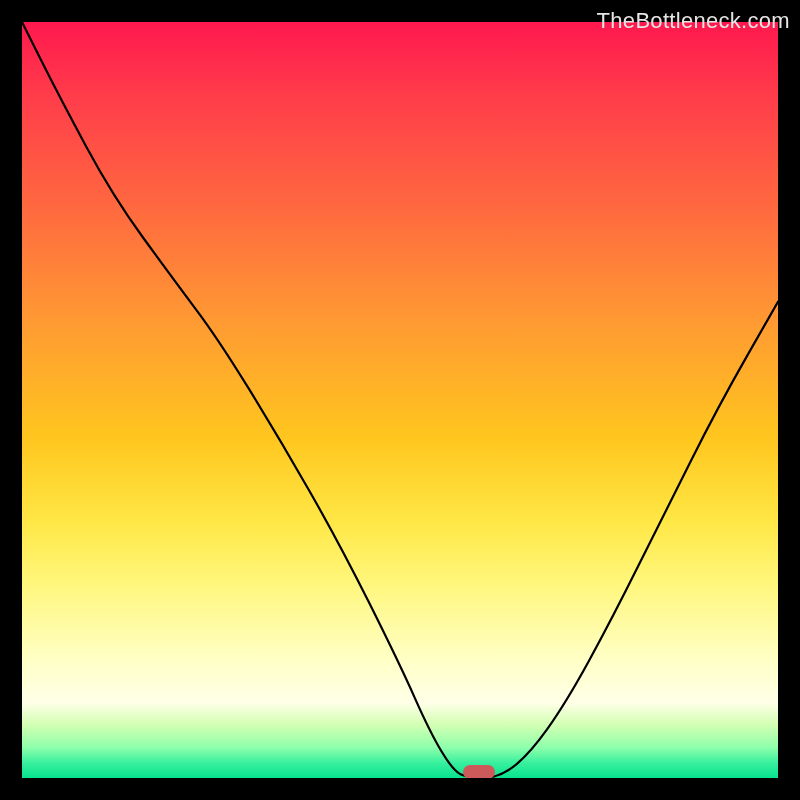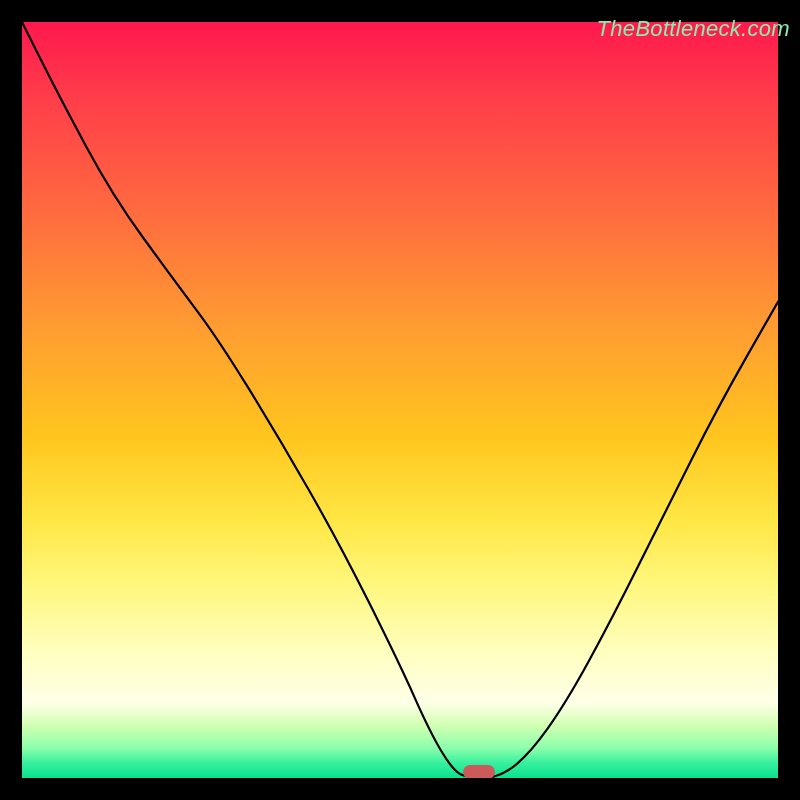--- a/index.html
+++ b/index.html
@@ -12,28 +12,27 @@
     font-family: Arial, Helvetica, sans-serif;
   }
   .frame {
     position: relative;
     width: 800px;
     height: 800px;
     background: #000;
   }
   .watermark {
     position: absolute;
-    top: 16px;
+    top: 8px;
     right: 10px;
-    color: #86efac;
+    color: #e5e5e5;
     font-size: 22px;
     font-weight: 500;
     letter-spacing: 0.3px;
     z-index: 20;
-    font-style: italic;
   }
   .plot-area {
     position: absolute;
     left: 22px;
     top: 22px;
     width: 756px;
     height: 756px;
     overflow: hidden;
   }
   .gradient {

